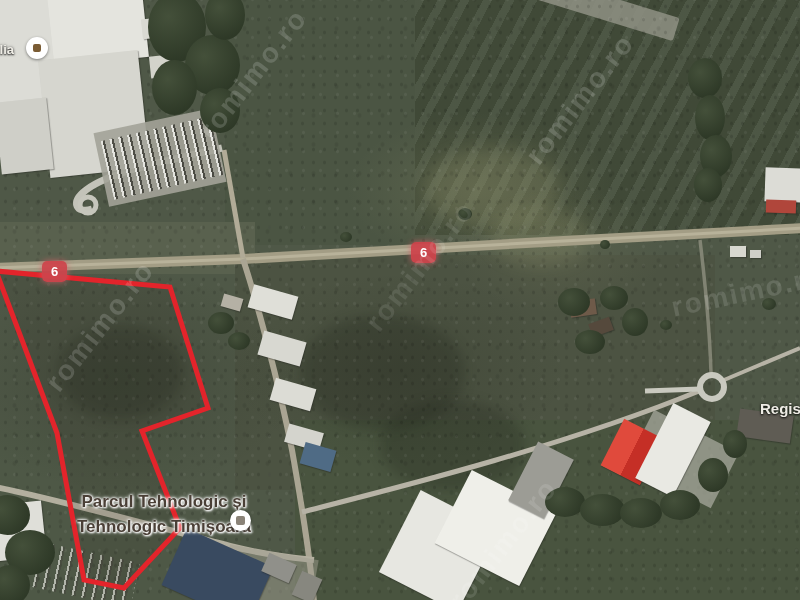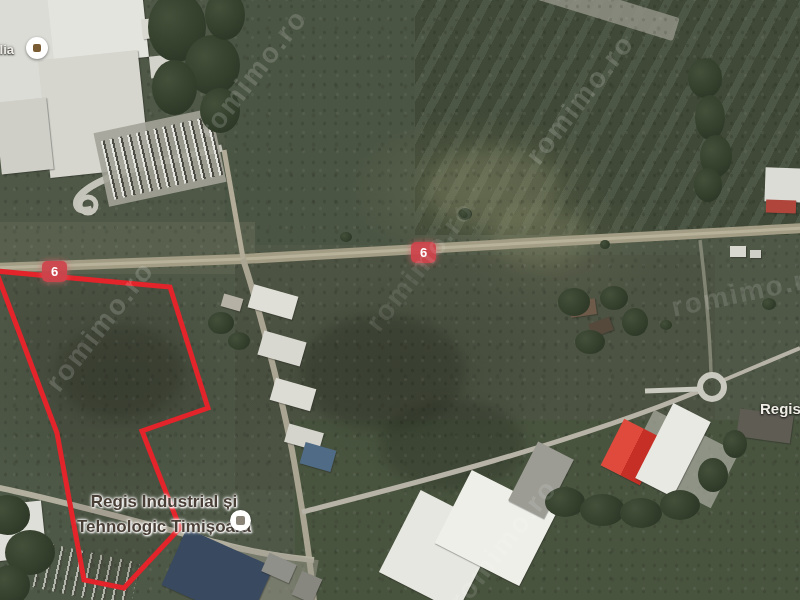--- a/index.html
+++ b/index.html
@@ -205,21 +205,21 @@
   <div class="tr" style="left:762px;top:298px;width:14px;height:12px"></div>
 
   <svg id="parcel" class="abs" width="800" height="600" viewBox="0 0 800 600">
     <path d="M -4 271 L 170 287 L 208 408 L 142 431 L 180 528 L 124 588 L 84 580 L 57 433 Z" fill="rgba(50,45,30,0.12)" stroke="#e3242b" stroke-width="5" stroke-linejoin="miter"></path>
   </svg>
 
   <div class="badge" style="left:42px;top:261px">6</div>
   <div class="badge" style="left:411px;top:242px">6</div>
 
   <div class="parklabel">
-    <div>Regis Industrial și</div>
+    <div>Parcul Tehnologic și</div>
     <div>Tehnologic Timișoara</div>
   </div>
   <div class="poi" style="left:230px;top:510px">
     <div class="poi-inner" style="background:#8a8378"></div>
   </div>
 
   <div class="edgelabel" style="left:-4px;top:42px;font-size:13px">ilia</div>
   <div class="poi" style="left:26px;top:37px;width:22px;height:22px">
     <div class="poi-inner" style="left:7px;top:7px;width:8px;height:8px;background:#7a5c34"></div>
   </div>

